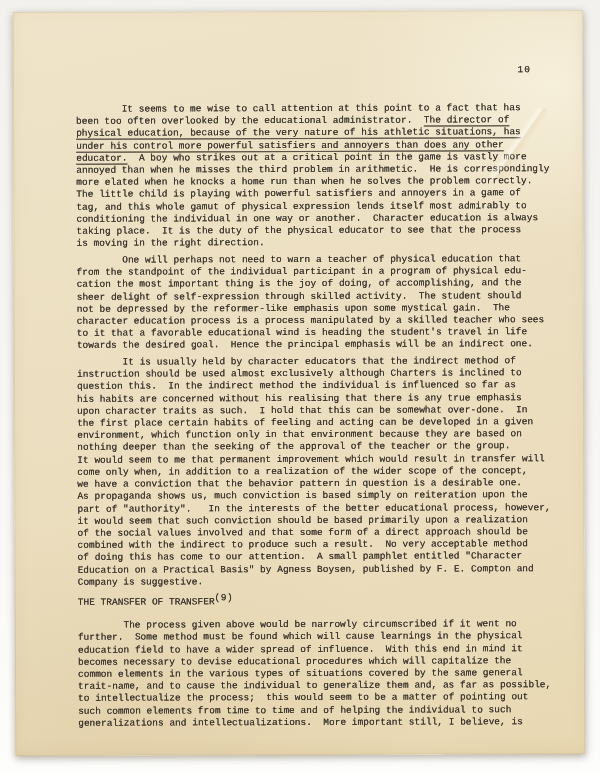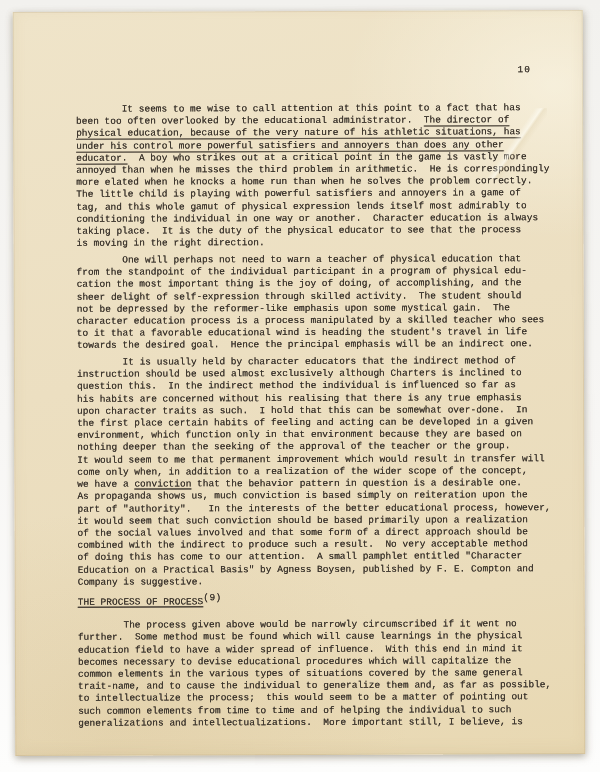--- a/index.html
+++ b/index.html
@@ -66,21 +66,20 @@
     margin: 0 0 4.5px 0;
     white-space: pre-wrap;
   }
   .pencil-underline {
     text-decoration: underline;
     text-decoration-color: rgba(92, 83, 70, 0.85);
     text-decoration-thickness: 1.4px;
     text-underline-offset: 2.5px;
   }
   .typed-underline {
-    text-decoration: underline;
     text-decoration-color: rgba(58, 51, 43, 0.95);
     text-decoration-thickness: 1px;
     text-underline-offset: 2px;
   }
   .section-heading {
     margin: 8px 0 11px 0;
     white-space: pre;
   }
   .heading-footnote {
     position: relative;
@@ -133,21 +132,21 @@
 we have a </span><span class="typed-underline">conviction</span><span> that the behavior pattern in question is a desirable one.
 As propaganda shows us, much conviction is based simply on reiteration upon the
 part of "authority".   In the interests of the better educational process, however,
 it would seem that such conviction should be based primarily upon a realization
 of the social values involved and that some form of a direct approach should be
 combined with the indirect to produce such a result.  No very acceptable method
 of doing this has come to our attention.  A small pamphlet entitled "Character
 Education on a Practical Basis" by Agness Boysen, published by F. E. Compton and
 Company is suggestive.</span></p>
 
-      <p class="section-heading"><span class="typed-underline">THE PROCESS OF PROCESS</span><span class="heading-footnote">(9)</span></p>
+      <p class="section-heading"><span class="typed-underline">THE TRANSFER OF TRANSFER</span><span class="heading-footnote">(9)</span></p>
 
       <p class="para"><span>        The process given above would be narrowly circumscribed if it went no
 further.  Some method must be found which will cause learnings in the physical
 education field to have a wider spread of influence.  With this end in mind it
 becomes necessary to devise educational procedures which will capitalize the
 common elements in the various types of situations covered by the same general
 trait-name, and to cause the individual to generalize them and, as far as possible,
 to intellectualize the process;  this would seem to be a matter of pointing out
 such common elements from time to time and of helping the individual to such
 generalizations and intellectualizations.  More important still, I believe, is</span></p>

